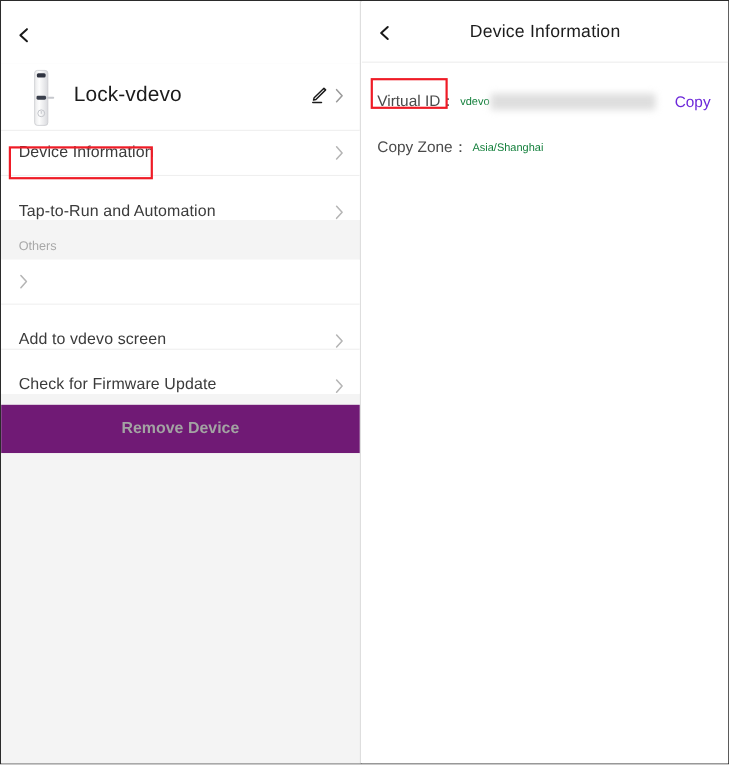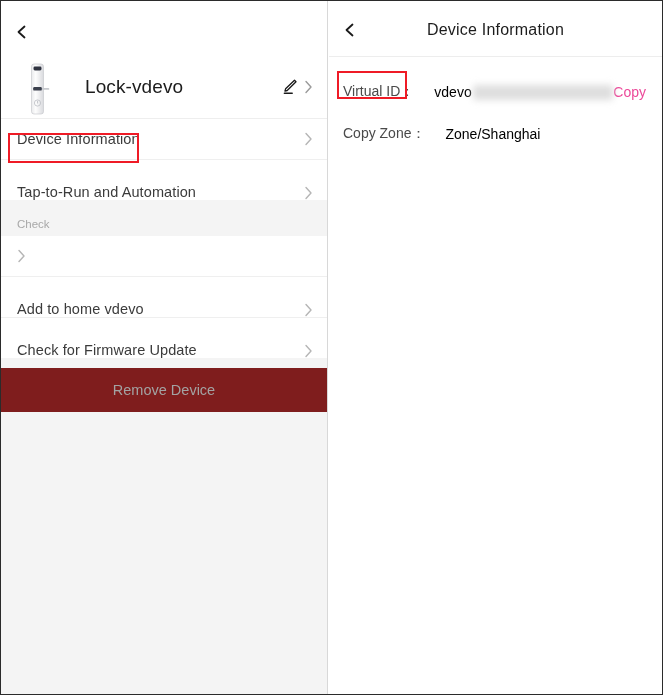--- a/index.html
+++ b/index.html
@@ -64,21 +64,21 @@
   }
   .device-icon {
     position: absolute;
     left: 26px;
     top: 5px;
     width: 24px;
     height: 52px;
   }
   .device-name {
     position: absolute;
-    left: 84px;
+    left: 66px;
     top: 18px;
     font-size: 19px;
     color: #1c1c1c;
     letter-spacing: .1px;
   }
   .edit-group {
     position: absolute;
     right: 14px;
     top: 20px;
     display: flex;
@@ -126,26 +126,27 @@
     font-size: 11.5px;
     color: #a8a8a8;
   }
 
   .spacer-strip {
     background: #f4f4f4;
     height: 10px;
   }
 
   .remove-row {
-    background: #7f1d1d;
+    background: #701a75;
     height: 44px;
     display: flex;
     align-items: center;
     justify-content: center;
     cursor: pointer;
+    font-weight: bold;
   }
   .remove-row .label {
     font-size: 14.5px;
     color: #a3a3a3;
   }
 
   .tail-fill {
     background: #f4f4f4;
     flex: 1;
   }
@@ -206,29 +207,29 @@
     align-items: center;
     padding: 0 16px 0 14px;
   }
   .info-label {
     font-size: 14px;
     color: #4a4a4a;
     white-space: pre;
     flex: 0 0 auto;
   }
   .info-value {
-    font-size: 14px;
-    color: #000000;
-    margin-left: 20px;
+    font-size: 10px;
+    color: #15803d;
+    margin-left: 4px;
     flex: 0 0 auto;
   }
   .copy-link {
     margin-left: auto;
     font-size: 14px;
-    color: #ec4899;
+    color: #6d28d9;
     cursor: pointer;
   }
 
   
   .redact {
     display: inline-block;
     background: #dedede;
     border-radius: 2px;
     filter: blur(3.5px);
     vertical-align: middle;
@@ -299,33 +300,33 @@
           <span class="label">Tap-to-Run and Automation</span>
           <span class="chev">
             <svg viewBox="0 0 9 14" width="9" height="14" aria-hidden="true">
               <polyline points="2,1.5 7,7 2,12.5" fill="none" stroke="#b5b5b5" stroke-width="1.4" stroke-linecap="round" stroke-linejoin="round"></polyline>
             </svg>
           </span>
         </div>
       </div>
 
       <div class="section-gap">
-        <span class="section-label">Check</span>
+        <span class="section-label">Others</span>
       </div>
 
       <div class="menu-block">
         <div class="menu-row">
           <span class="chev">
             <svg viewBox="0 0 9 14" width="9" height="14" aria-hidden="true">
                 <polyline points="2,1.5 7,7 2,12.5" fill="none" stroke="#b5b5b5" stroke-width="1.4" stroke-linecap="round" stroke-linejoin="round"></polyline>
               </svg>
           </span>
         </div>
         <div class="menu-row">
-          <span class="label">Add to home vdevo</span>
+          <span class="label">Add to vdevo screen</span>
           <span class="chev">
             <svg viewBox="0 0 9 14" width="9" height="14" aria-hidden="true">
                 <polyline points="2,1.5 7,7 2,12.5" fill="none" stroke="#b5b5b5" stroke-width="1.4" stroke-linecap="round" stroke-linejoin="round"></polyline>
               </svg>
           </span>
         </div>
         <div class="menu-row">
           <span class="label">Check for Firmware Update</span>
           <span class="chev">
             <svg viewBox="0 0 9 14" width="9" height="14" aria-hidden="true">
@@ -363,21 +364,21 @@
       <div class="info-row">
         <span class="info-label">Virtual ID：</span>
         <span class="info-value">vdevo</span>
         <span class="redact redact-vid"></span>
         <span class="copy-link">Copy</span>
       </div>
 
 
       <div class="info-row">
         <span class="info-label">Copy Zone：</span>
-        <span class="info-value">Zone/Shanghai</span>
+        <span class="info-value">Asia/Shanghai</span>
       </div>
 
     </div>
 
     <div class="annot-box" id="annot-virtual-id"></div>
   </div>
 
 </div>
 
 </body></html>

